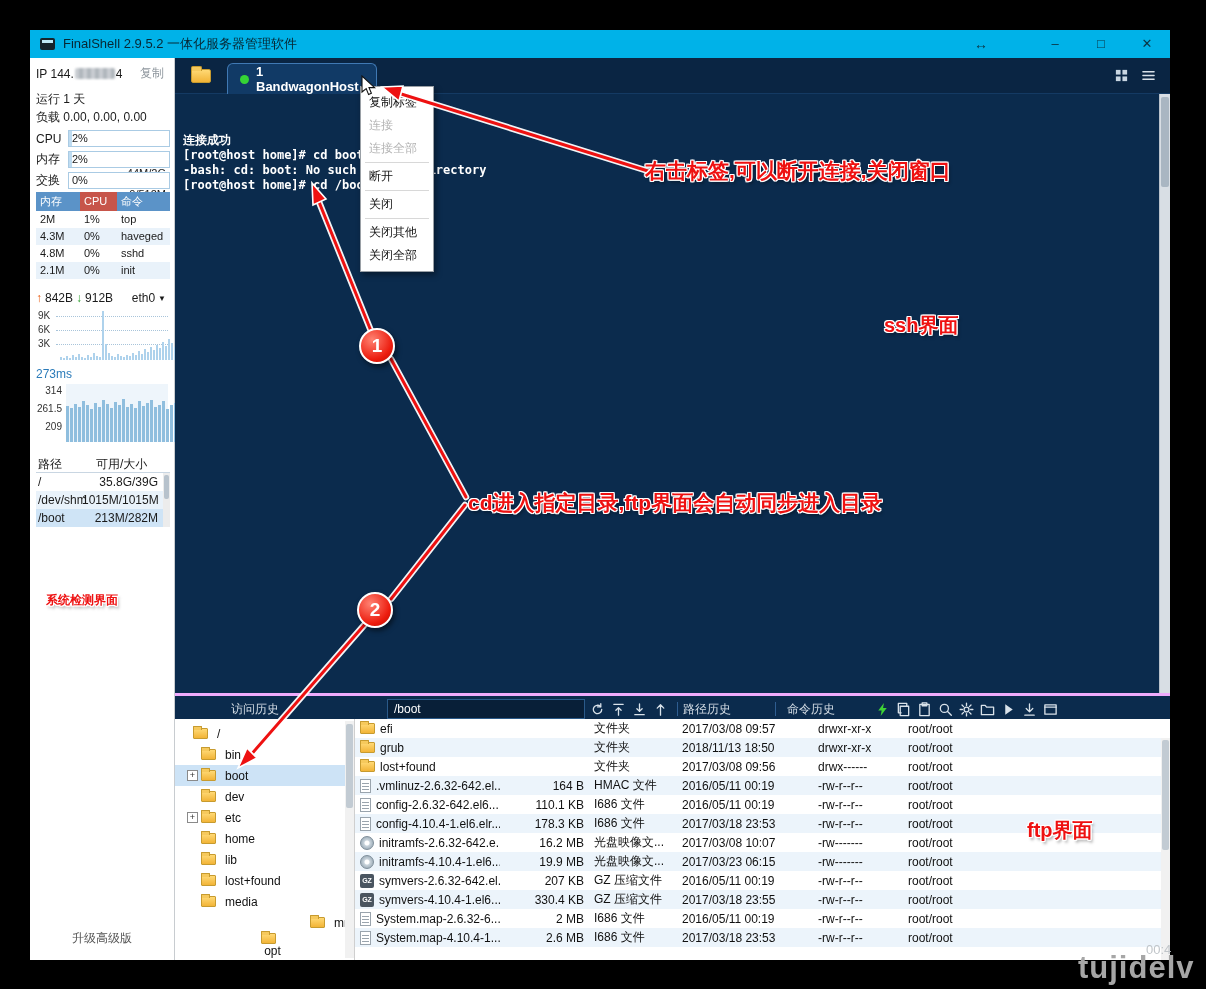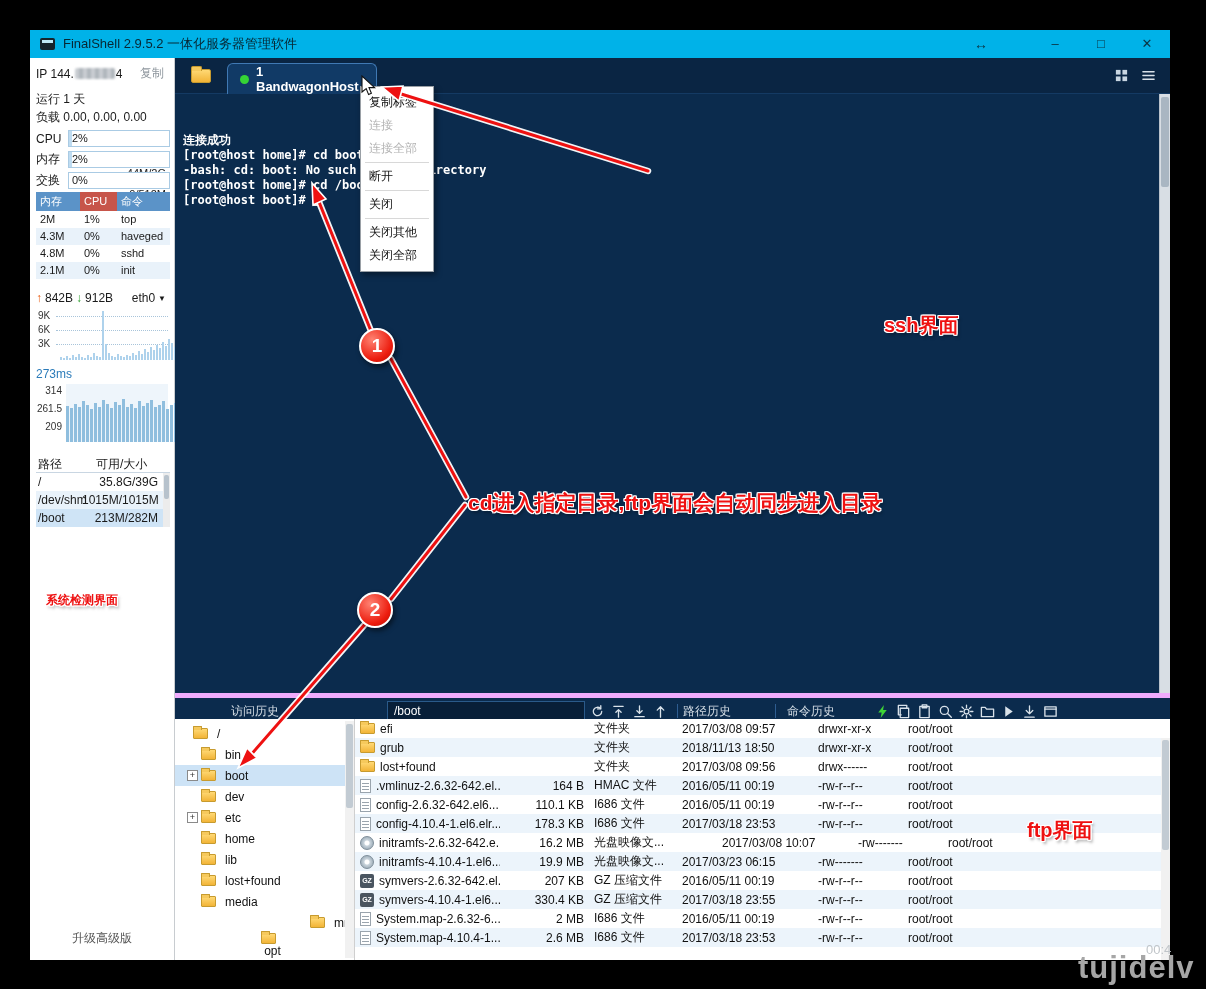--- a/index.html
+++ b/index.html
@@ -77,21 +77,21 @@
   .tab{position:absolute;left:52px;top:5px;width:150px;height:31px;background:#113a66;border:1px solid #4079b4;border-bottom:none;border-radius:6px 6px 0 0;display:flex;align-items:center;gap:7px;padding:0 12px;color:#fff;font-size:13px;font-weight:bold}
   .green-dot{width:9px;height:9px;border-radius:50%;background:#35d435;flex:none}
   .tab-icons{position:absolute;right:14px;top:10px;display:flex;gap:12px}
   .tab-icons svg{width:15px;height:15px}
   .terminal{position:absolute;left:0;top:36px;right:11px;height:599px;background:#0b2b4d;padding:9px 0 0 8px;font-family:"DejaVu Sans Mono",monospace;font-size:12px;line-height:15px;color:#fff;font-weight:bold;white-space:pre;overflow:hidden}
   .term-cursor{display:inline-block;width:7px;height:12px;background:#e8eef4;vertical-align:-2px}
   .term-scroll{position:absolute;top:36px;right:0;width:11px;height:599px;background:#d8dee4;border-left:1px solid #b9c2cb}
   .s-thumb{top:3px;height:90px;background:#a9b6c2}
 
   
-  .ftp-toolbar{position:absolute;left:0;top:635px;right:0;height:26px;background:#0b2b4d;border-top:5px solid #f0abfc;color:#d4dde5;font-size:12px}
+  .ftp-toolbar{position:absolute;left:0;top:635px;right:0;height:26px;background:#0b2b4d;border-top:3px solid #f0abfc;color:#d4dde5;font-size:12px}
   .t-history{position:absolute;left:56px;top:0;line-height:26px}
   .t-path{position:absolute;left:212px;top:3px;width:198px;height:20px;background:#081f38;border:1px solid #2a5a8a;color:#fff;padding:0 6px;line-height:18px;overflow:hidden}
   .tb-group{position:absolute;top:0;display:flex;gap:6px;align-items:center;height:26px}
   .g-left{left:415px}.g-right{left:700px}
   .t-sep{position:absolute;top:6px;width:1px;height:14px;background:#2e5d91}
   .sp1{left:502px}.sp2{left:600px}
   .t-btn{position:absolute;top:0;line-height:26px}
   .b1{left:508px}.b2{left:612px}
   svg.tbi{width:15px;height:15px;stroke:#d9e2ea;stroke-width:1.4;fill:none;stroke-linecap:round;stroke-linejoin:round;flex:none}
 
@@ -374,21 +374,21 @@
                 <rect x="2" y="9" width="5" height="5" fill="#c9d6e2" stroke="none"></rect>
                 <rect x="9" y="9" width="5" height="5" fill="#c9d6e2" stroke="none"></rect>
               </svg></span>
           <span id="listBtn"><svg viewBox="0 0 16 16" class="tbi">
                 <path d="M2 4h12M2 8h12M2 12h12"></path>
               </svg></span>
         </div>
       </div>
 
       <div class="terminal">
-        <div><div>连接成功</div><div>[root@host home]# cd boot</div><div>-bash: cd: boot: No such file or directory</div><div>[root@host home]# cd /boot</div><div>[root@host boot]# <span class="term-cursor"></span></div></div>
+        <div><div>连接成功</div><div>[root@host home]# cd boot</div><div>-bash: cd: boot: No such file or directory</div><div>[root@host home]# cd /boot</div></div>
       </div>
       <div class="term-scroll">
           <div class="thumb s-thumb"></div>
         </div>
 
       <div class="ftp-toolbar">
         <span class="t-history">访问历史</span>
         <div class="t-path"><span>/boot</span></div>
         <div class="tb-group g-left">
             <svg viewBox="0 0 16 16" class="tbi">
@@ -582,21 +582,21 @@
                 <div class="ftc ftc5" style="border: none;">root/root</div>
                 <div class="ftc ftcF" style="border: none;"></div>
               </div>
               <div class="ft-row">
                 <div class="ftc ftc0" style="border: none;">
                   <span class="fi fi-disc"></span>
                   <span class="name-text">initramfs-2.6.32-642.e...</span>
                 </div>
                 <div class="ftc ftc1" style="border: none;">16.2 MB</div>
                 <div class="ftc ftc2" style="border: none;">光盘映像文...</div>
-                <div class="ftc ftc3" style="border: none; margin-left: 40px;">2017/03/08 10:07</div>
+                <div class="ftc ftc3" style="border: none;">2017/03/08 10:07</div>
                 <div class="ftc ftc4" style="border: none;">-rw-------</div>
                 <div class="ftc ftc5" style="border: none;">root/root</div>
                 <div class="ftc ftcF" style="border: none;"></div>
               </div>
               <div class="ft-row alt">
                 <div class="ftc ftc0" style="border: none;">
                   <span class="fi fi-disc"></span>
                   <span class="name-text">initramfs-4.10.4-1.el6...</span>
                 </div>
                 <div class="ftc ftc1" style="border: none;">19.9 MB</div>
@@ -694,20 +694,21 @@
     <g class="heads">
       <polygon points="382,87 403,86 399,101"></polygon>
       <polygon points="312,183 326,199 313,205"></polygon>
       <polygon points="238,768 247,748 257,758"></polygon>
     </g>
   </svg>
 
   <div class="step step1">1</div>
   <div class="step step2">2</div>
 
+  <div class="note note-tab">右击标签,可以断开连接,关闭窗口</div>
   <div class="note note-ssh">ssh界面</div>
   <div class="note note-cd">cd进入指定目录,ftp界面会自动同步进入目录</div>
   <div class="note note-monitor">系统检测界面</div>
   <div class="note note-ftp">ftp界面</div>
 
   <svg class="cursor" width="20" height="22">
     <polygon points="1,1 1,17 5.2,13.6 7.6,19.6 10.4,18.3 8,12.6 13.6,12.6" fill="#fff" stroke="#111" stroke-width="1.1"></polygon>
   </svg>
 
   <div class="timer">00:4</div>

